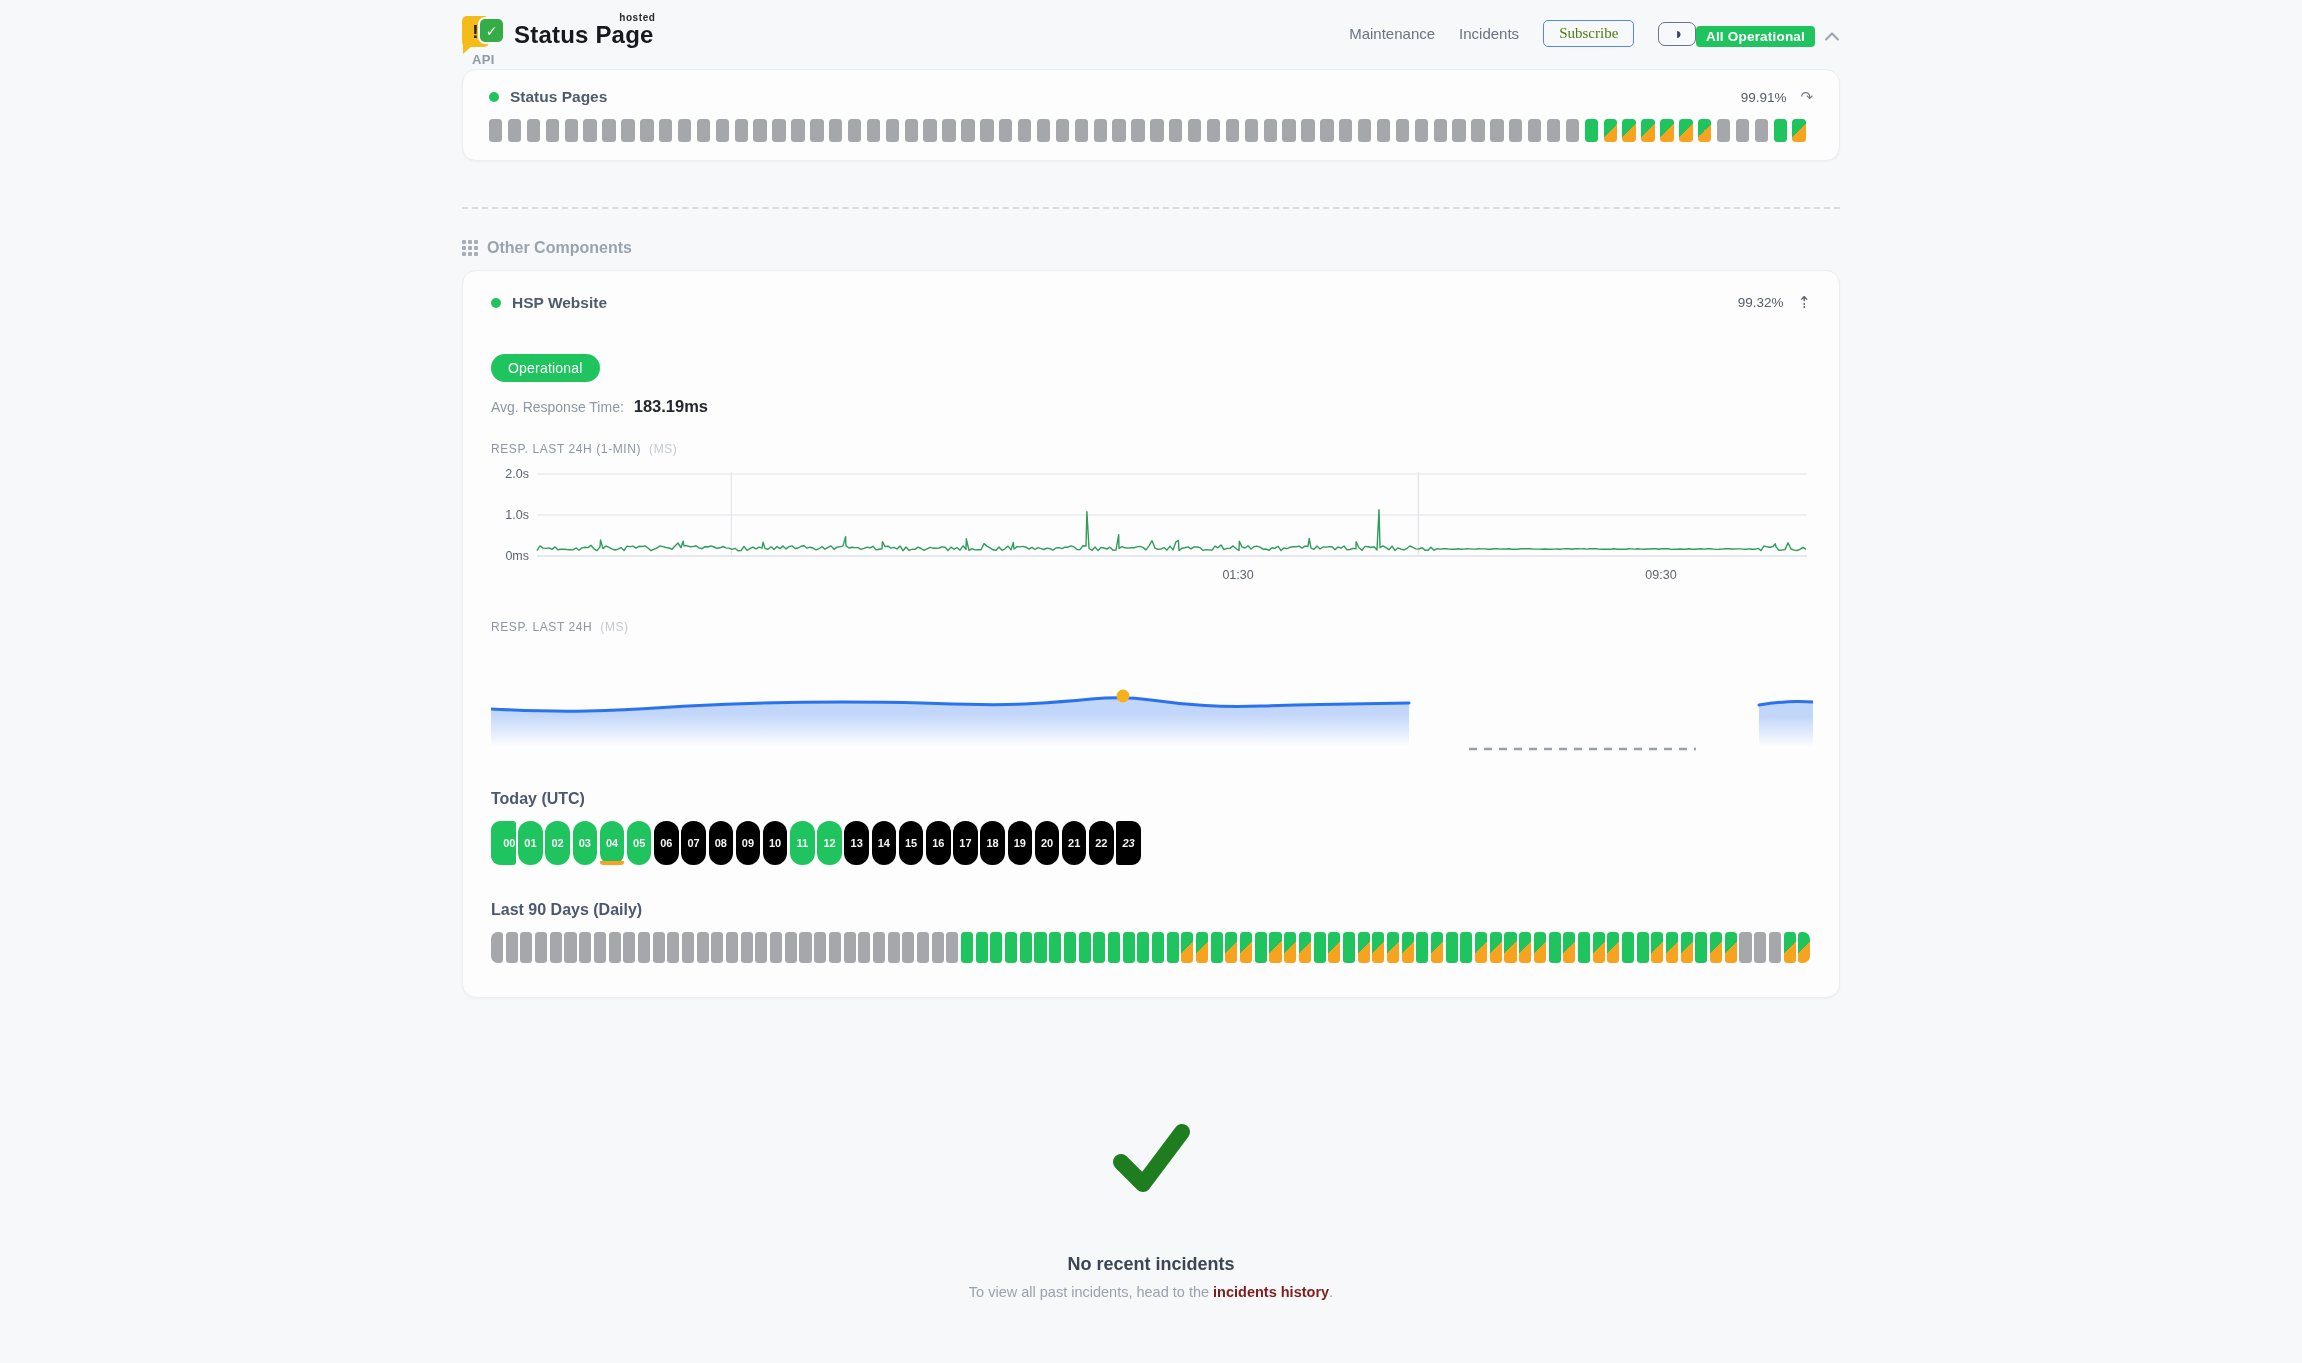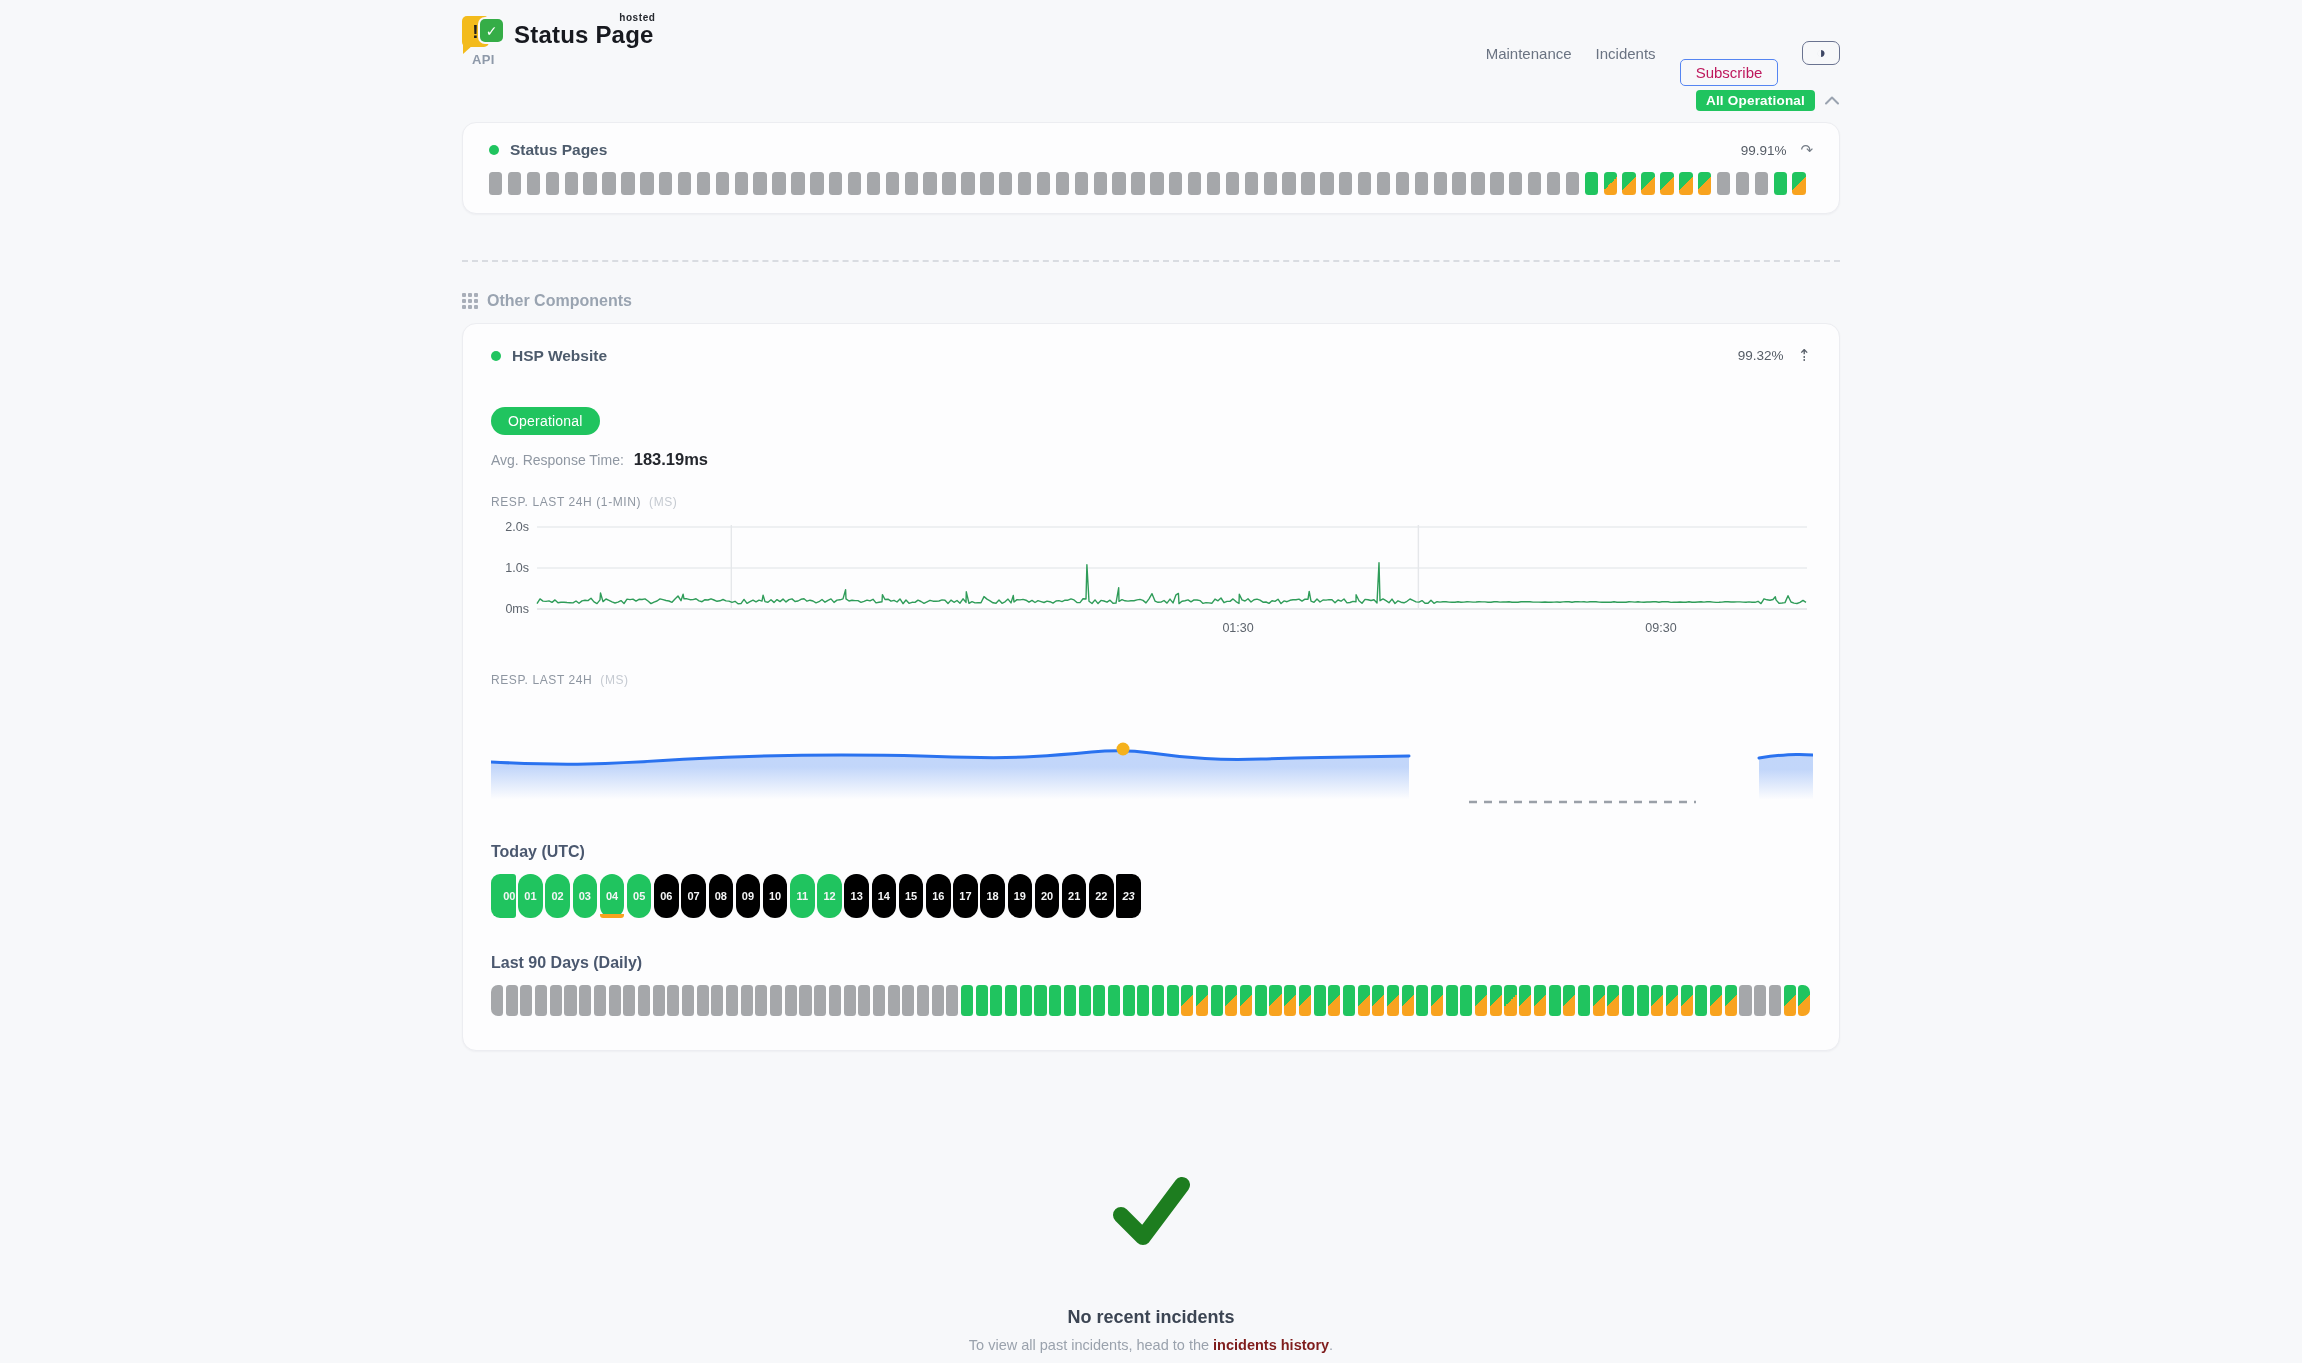--- a/index.html
+++ b/index.html
@@ -30,28 +30,27 @@
   .checksq {
     position: absolute; left: 18px; top: 7px; width: 23px; height: 23px;
     background: #35ad47; border-radius: 5px; box-shadow: 0 0 0 2px #f8f9fb;
     display: flex; align-items: center; justify-content: center;
   }
   .checksq span { color: #fff; font-size: 14px; font-weight: 900; }
   .logo-text { position: relative; }
   .brand { font-size: 24px; font-weight: 800; color: #17191f; letter-spacing: .2px; }
   .hosted { position: absolute; top: -9px; right: -2px; font-size: 10px; font-weight: 700; color: #26292f; letter-spacing: .6px; }
 
-  .top-right { display: flex; flex-direction: column; align-items: flex-end; padding-top: 8px; }
+  .top-right { display: flex; align-items: flex-end; padding-top: 8px; }
   .nav { display: flex; align-items: center; gap: 24px; }
   .nav-link { font-size: 15px; color: #6a7382; cursor: pointer; text-decoration: none; }
   .subscribe {
-    font-size: 15px; color: #be185d; background: transparent;
+    font-size: 15px; color: #4d7c0f; background: transparent;
     border: 1.5px solid #5585f2; border-radius: 5px; padding: 4px 15px; cursor: pointer;
-    font-family: Liberation Sans, sans-serif;
-    margin-top: 39px;
+    font-family: Liberation Serif, serif;
   }
   .theme {
     background: transparent; border: 1.5px solid #6a7390; border-radius: 7px;
     padding: 2px 13px; cursor: pointer; font-family: inherit;
   }
   .theme span { font-size: 16px; color: #3d4664; }
   .status-row { display: flex; align-items: center; gap: 9px; margin-top: 4px; }
   .all-op {
     background: #20c45f; color: #fff; font-size: 13.5px; font-weight: 600;
     padding: 3px 10px; border-radius: 4px; letter-spacing: .2px;

